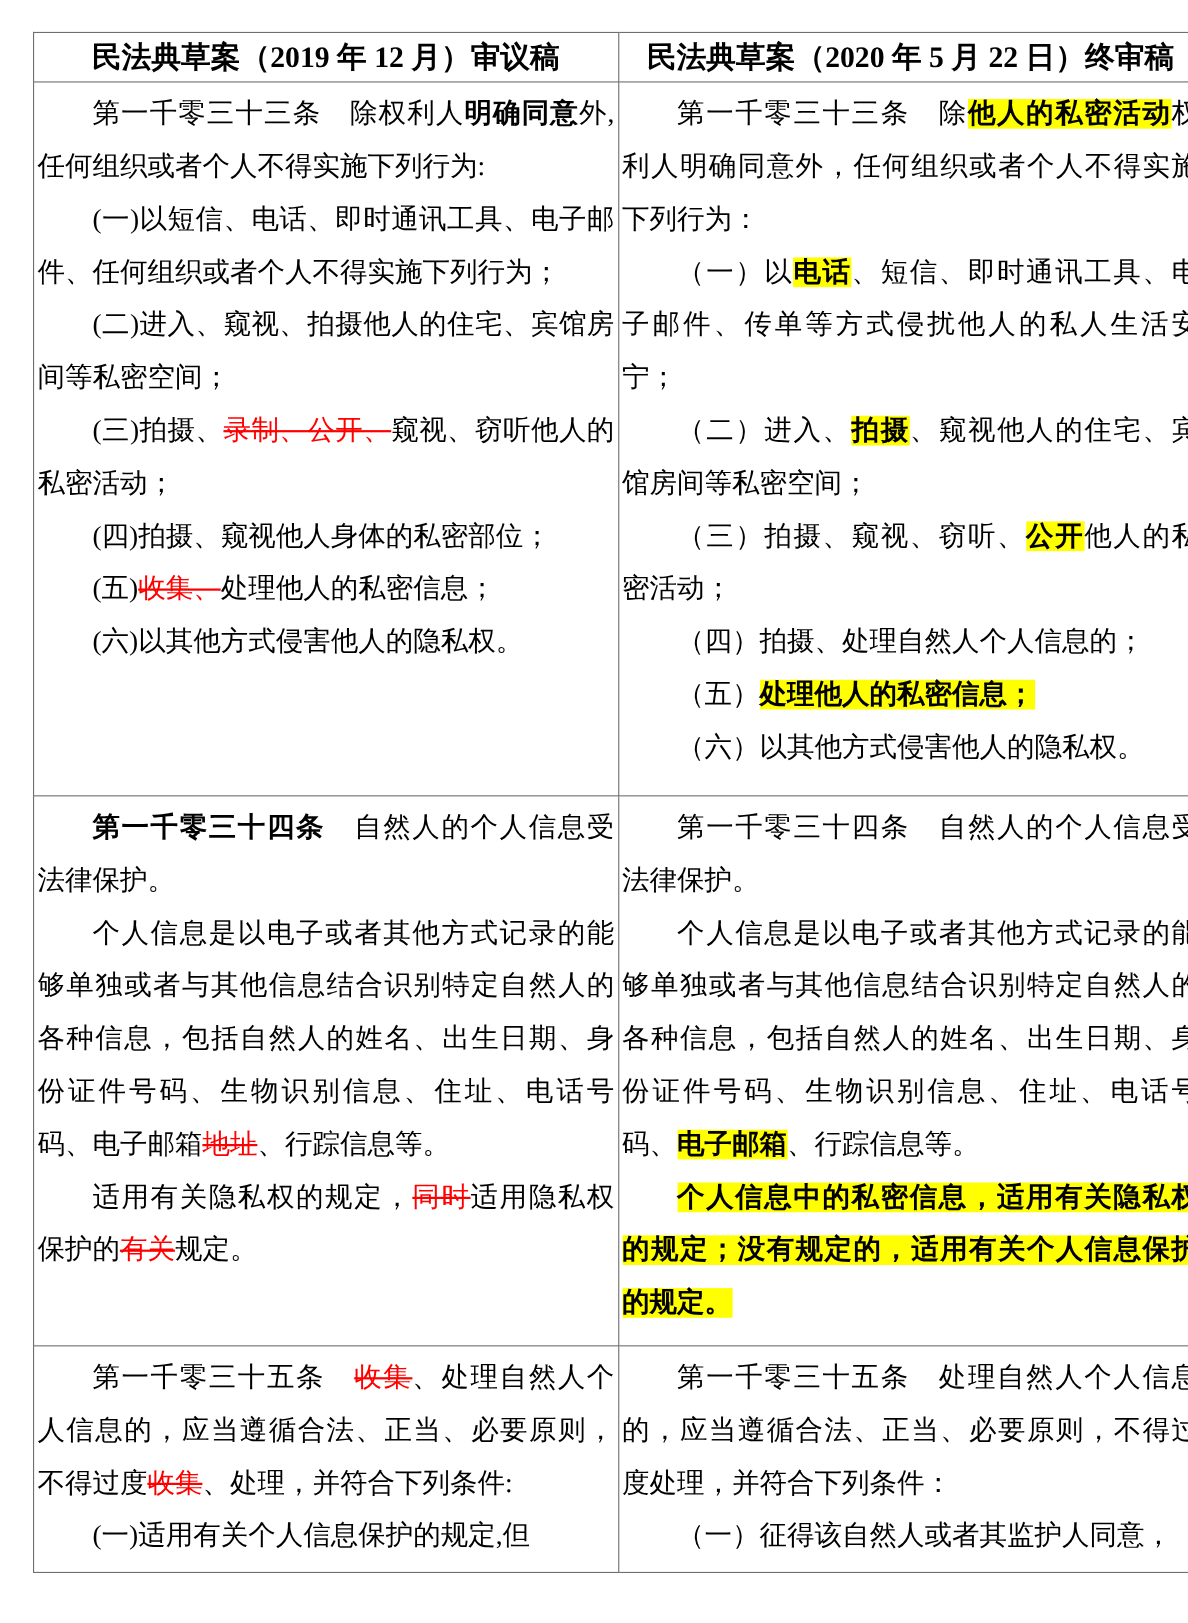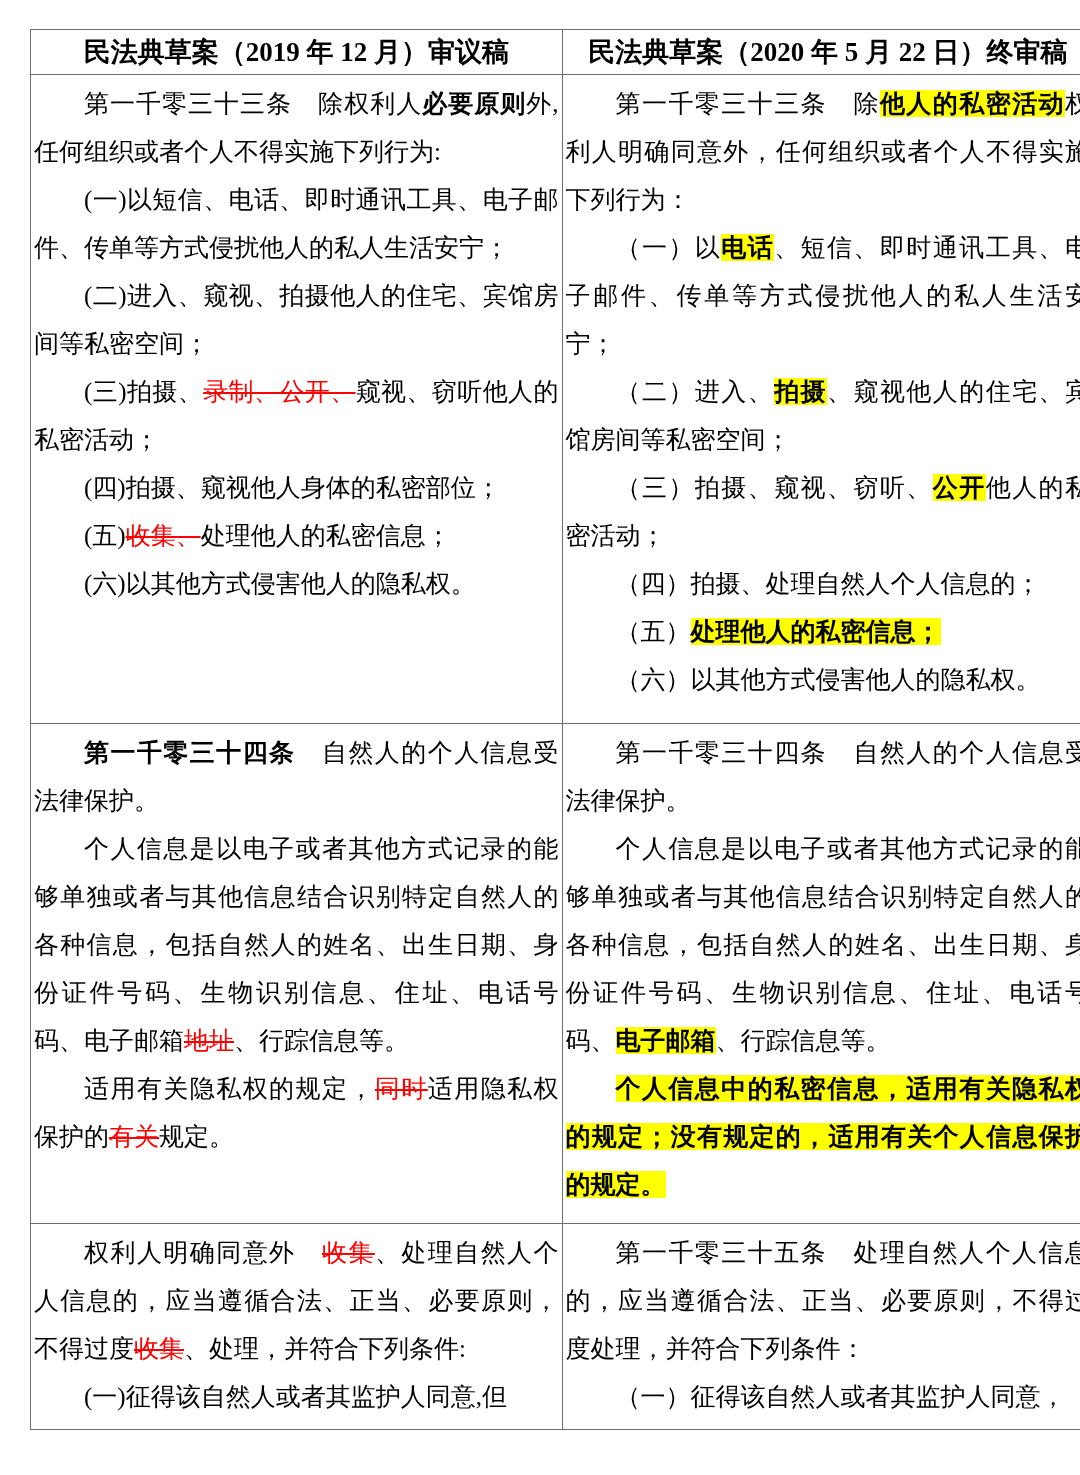--- a/index.html
+++ b/index.html
@@ -70,22 +70,22 @@
     </colgroup>
     <thead>
       <tr>
         <th>民法典草案（2019 年 12 月）审议稿</th>
         <th>民法典草案（2020 年 5 月 22 日）终审稿</th>
       </tr>
     </thead>
     <tbody id="table-body">
         <tr style="height: 649px;">
           <td>
-            <p><span>第一千零三十三条　除权利人</span><span class="b">必要原则</span><span>外,任何组织或者个人不得实施下列行为:</span></p>
-            <p><span>(一)以短信、电话、即时通讯工具、电子邮件、传单等方式侵扰他人的私人生活安宁；</span></p>
+            <p><span>第一千零三十三条　除权利人</span><span class="b">明确同意</span><span>外,任何组织或者个人不得实施下列行为:</span></p>
+            <p><span>(一)以短信、电话、即时通讯工具、电子邮件、任何组织或者个人不得实施下列行为；</span></p>
             <p><span>(二)进入、窥视、拍摄他人的住宅、宾馆房间等私密空间；</span></p>
             <p><span>(三)拍摄、</span><span class="del">录制、公开、</span><span>窥视、窃听他人的私密活动；</span></p>
             <p><span>(四)拍摄、窥视他人身体的私密部位；</span></p>
             <p><span>(五)</span><span class="del">收集、</span><span>处理他人的私密信息；</span></p>
             <p><span>(六)以其他方式侵害他人的隐私权。</span></p>
           </td>
           <td>
             <p><span>第一千零三十三条　除</span><span class="hl">他人的私密活动</span><span>权利人明确同意外，任何组织或者个人不得实施下列行为：</span></p>
             <p><span>（一）以</span><span class="hl">电话</span><span>、短信、即时通讯工具、电子邮件、传单等方式侵扰他人的私人生活安宁；</span></p>
             <p><span>（二）进入、</span><span class="hl">拍摄</span><span>、窥视他人的住宅、宾馆房间等私密空间；</span></p>
@@ -102,22 +102,22 @@
             <p><span>适用有关隐私权的规定，</span><span class="del">同时</span><span>适用隐私权保护的</span><span class="del">有关</span><span>规定。</span></p>
           </td>
           <td>
             <p><span>第一千零三十四条　自然人的个人信息受法律保护。</span></p>
             <p><span>个人信息是以电子或者其他方式记录的能够单独或者与其他信息结合识别特定自然人的各种信息，包括自然人的姓名、出生日期、身份证件号码、生物识别信息、住址、电话号码、</span><span class="hl">电子邮箱</span><span>、行踪信息等。</span></p>
             <p><span class="hl">个人信息中的私密信息，适用有关隐私权的规定；没有规定的，适用有关个人信息保护的规定。</span></p>
           </td>
         </tr>
         <tr style="height: 199px;">
           <td>
-            <p><span>权利人明确同意外　</span><span class="del">收集</span><span>、处理自然人个人信息的，应当遵循合法、正当、必要原则，不得过度</span><span class="del">收集</span><span>、处理，并符合下列条件:</span></p>
-            <p><span>(一)征得该自然人或者其监护人同意,但</span></p>
+            <p><span>第一千零三十五条　</span><span class="del">收集</span><span>、处理自然人个人信息的，应当遵循合法、正当、必要原则，不得过度</span><span class="del">收集</span><span>、处理，并符合下列条件:</span></p>
+            <p><span>(一)适用有关个人信息保护的规定,但</span></p>
           </td>
           <td>
             <p><span>第一千零三十五条　处理自然人个人信息的，应当遵循合法、正当、必要原则，不得过度处理，并符合下列条件：</span></p>
             <p><span>（一）征得该自然人或者其监护人同意，</span></p>
           </td>
         </tr>
       </tbody>
   </table>
 </div>
 

